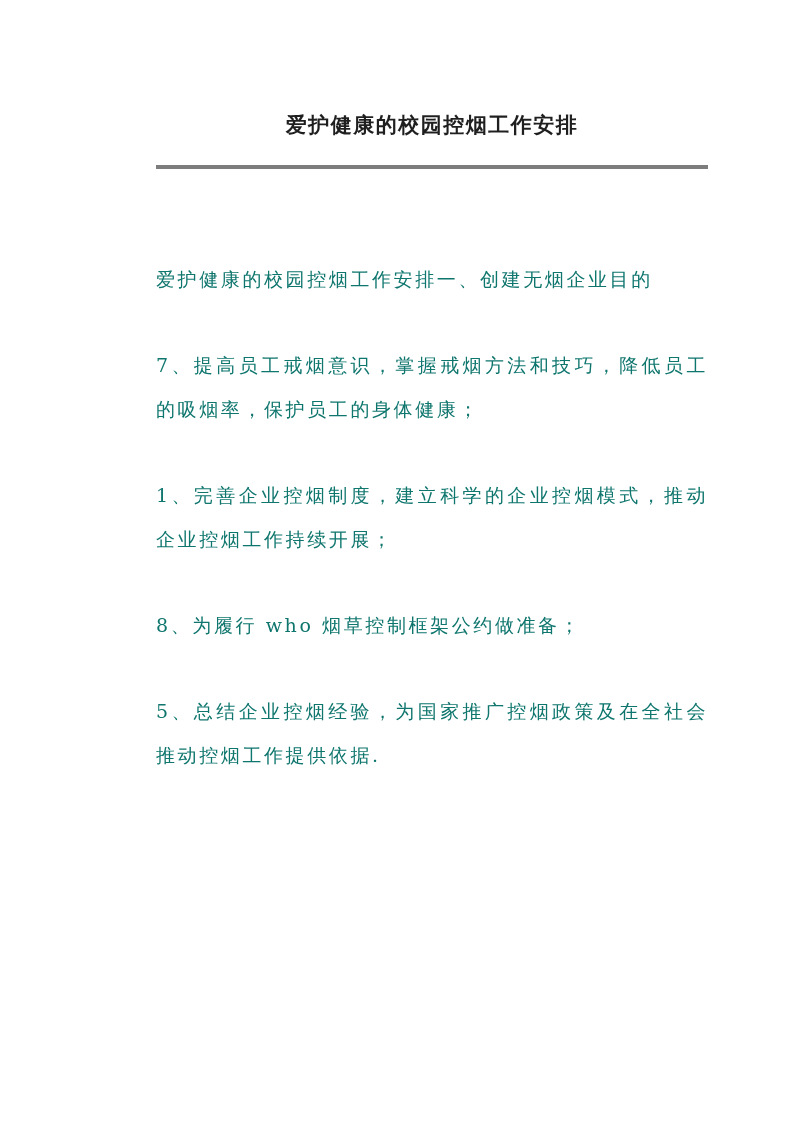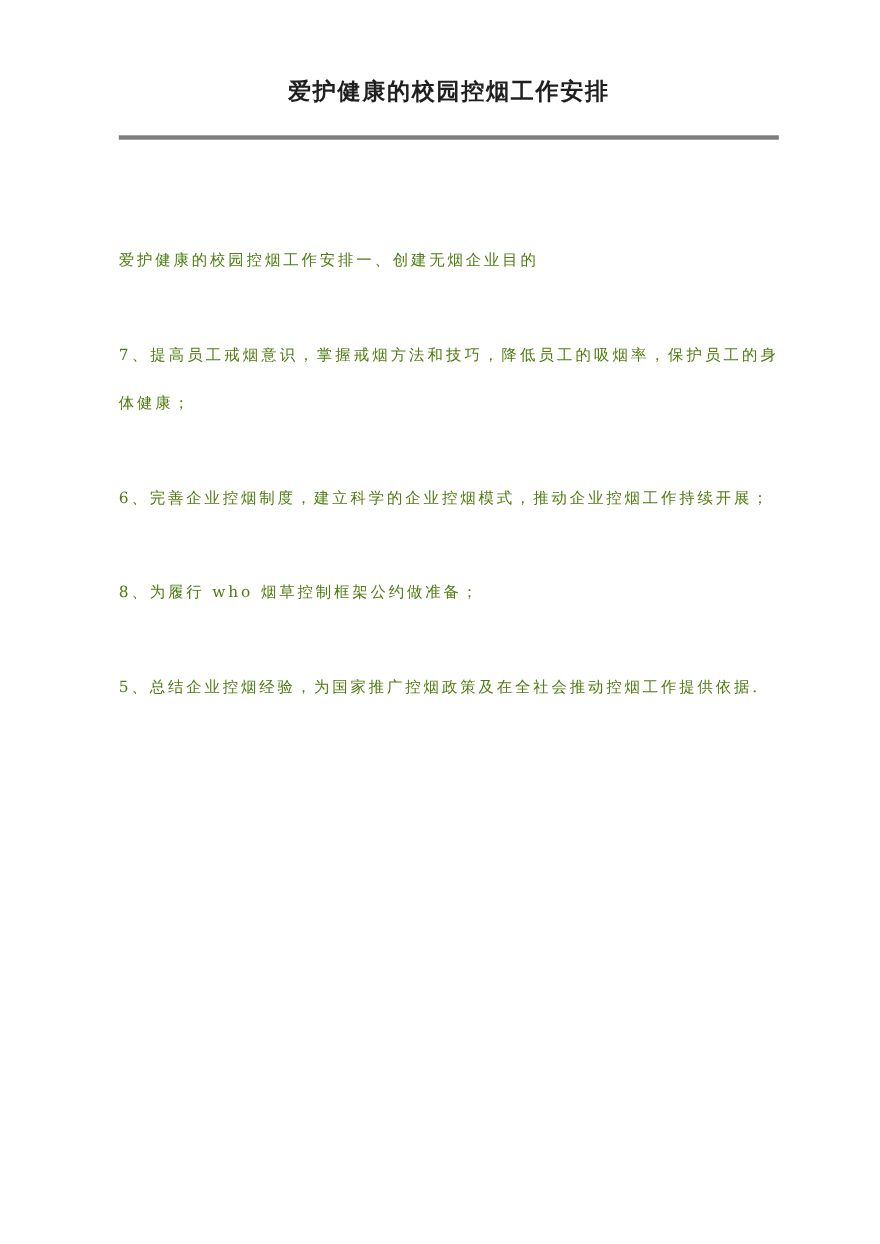--- a/index.html
+++ b/index.html
@@ -9,55 +9,56 @@
   }
   .page {
     position: relative;
     width: 800px;
     height: 1131px;
     background: #ffffff;
     overflow: hidden;
     font-family: "DejaVu Serif", "Liberation Serif", serif;
   }
   .content {
-    padding: 68px 92px 0 108px;
+    padding: 110px 92px 0 108px;
+    margin-left: 48px;
   }
   .doc-title {
     margin: 0;
     font-size: 21px;
     line-height: 30px;
     font-weight: bold;
     letter-spacing: 1.5px;
     text-align: center;
     color: #1f1f1f;
   }
   .divider {
     height: 4px;
     margin-top: 25px;
     background: #7d7d7d;
     border: none;
   }
   .para {
     margin: 42px 0 0 0;
-    font-size: 14px;
+    font-size: 19px;
     line-height: 44px;
     letter-spacing: 2.6px;
-    color: #4d7c0f;
+    color: #0f766e;
     text-align: justify;
     text-justify: inter-ideograph;
   }
   .para.p1 { margin-top: 88px; }
   .para.p2 { margin-top: 34px; }
 </style>
 </head>
 <body>
 
 <div class="page">
   <div class="content">
     <h1 class="doc-title">爱护健康的校园控烟工作安排</h1>
     <div class="divider"></div>
     <p class="para p1">爱护健康的校园控烟工作安排一、创建无烟企业目的</p>
     <p class="para">7、提高员工戒烟意识，掌握戒烟方法和技巧，降低员工的吸烟率，保护员工的身体健康；</p>
-    <p class="para">6、完善企业控烟制度，建立科学的企业控烟模式，推动企业控烟工作持续开展；</p>
+    <p class="para">1、完善企业控烟制度，建立科学的企业控烟模式，推动企业控烟工作持续开展；</p>
     <p class="para">8、为履行 who 烟草控制框架公约做准备；</p>
     <p class="para">5、总结企业控烟经验，为国家推广控烟政策及在全社会推动控烟工作提供依据.</p>
   </div>
 </div>
 
 </body></html>

